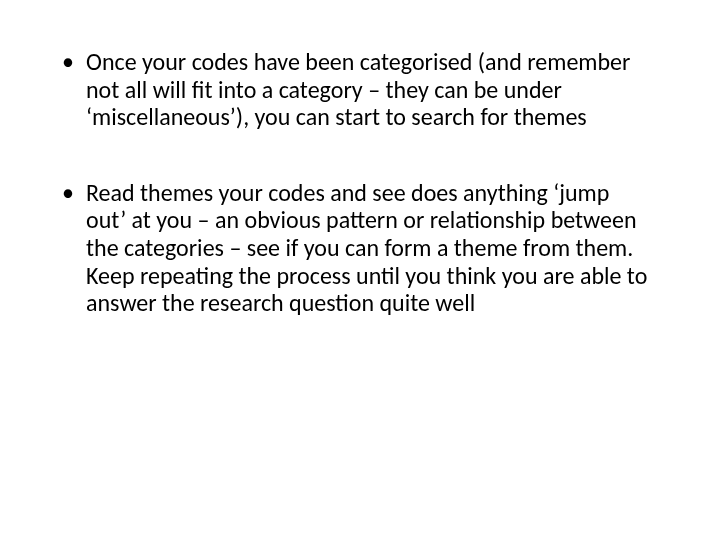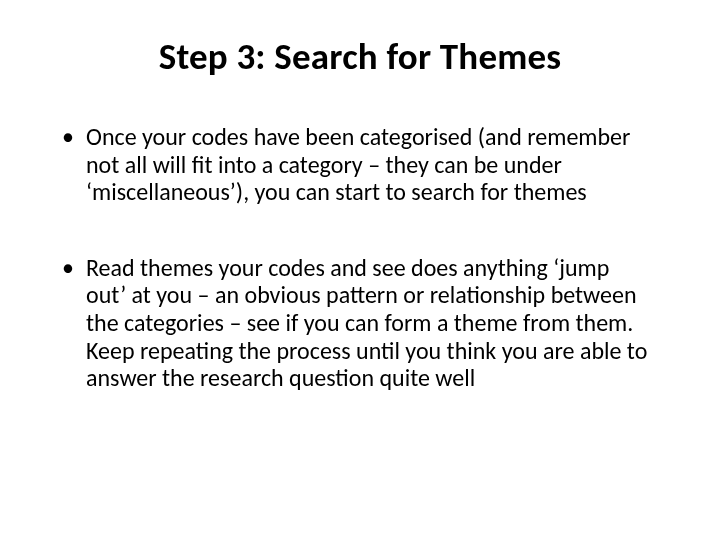--- a/index.html
+++ b/index.html
@@ -7,18 +7,17 @@
     .slide { width: 720px; height: 540px; padding: 28px 60px 40px 60px; position: relative; }
     .title { font-size: 37px; font-weight: 700; text-align: center; margin-top: 6px; margin-bottom: 44px; letter-spacing: 0.2px; }
     ul { list-style: none; padding-left: 26px; margin-top: 20px; }
     li { position: relative; font-size: 24px; line-height: 1.15; margin-bottom: 48px; color: #000; padding-right: 6px; }
     li::before { content: "•"; position: absolute; left: -24px; top: 0; font-size: 24px; color: #000; }
   </style>
 </head>
 <body>
 
 <div class="slide">
-  <h1 class="title">Step 3: Search for Themes</h1>
   <ul>
     <li>Once your codes have been categorised (and remember not all will fit into a category – they can be under ‘miscellaneous’), you can start to search for themes</li>
     <li>Read themes your codes and see does anything ‘jump out’ at you – an obvious pattern or relationship between the categories – see if you can form a theme from them. Keep repeating the process until you think you are able to answer the research question quite well</li>
   </ul>
 </div>
 
 </body></html>

